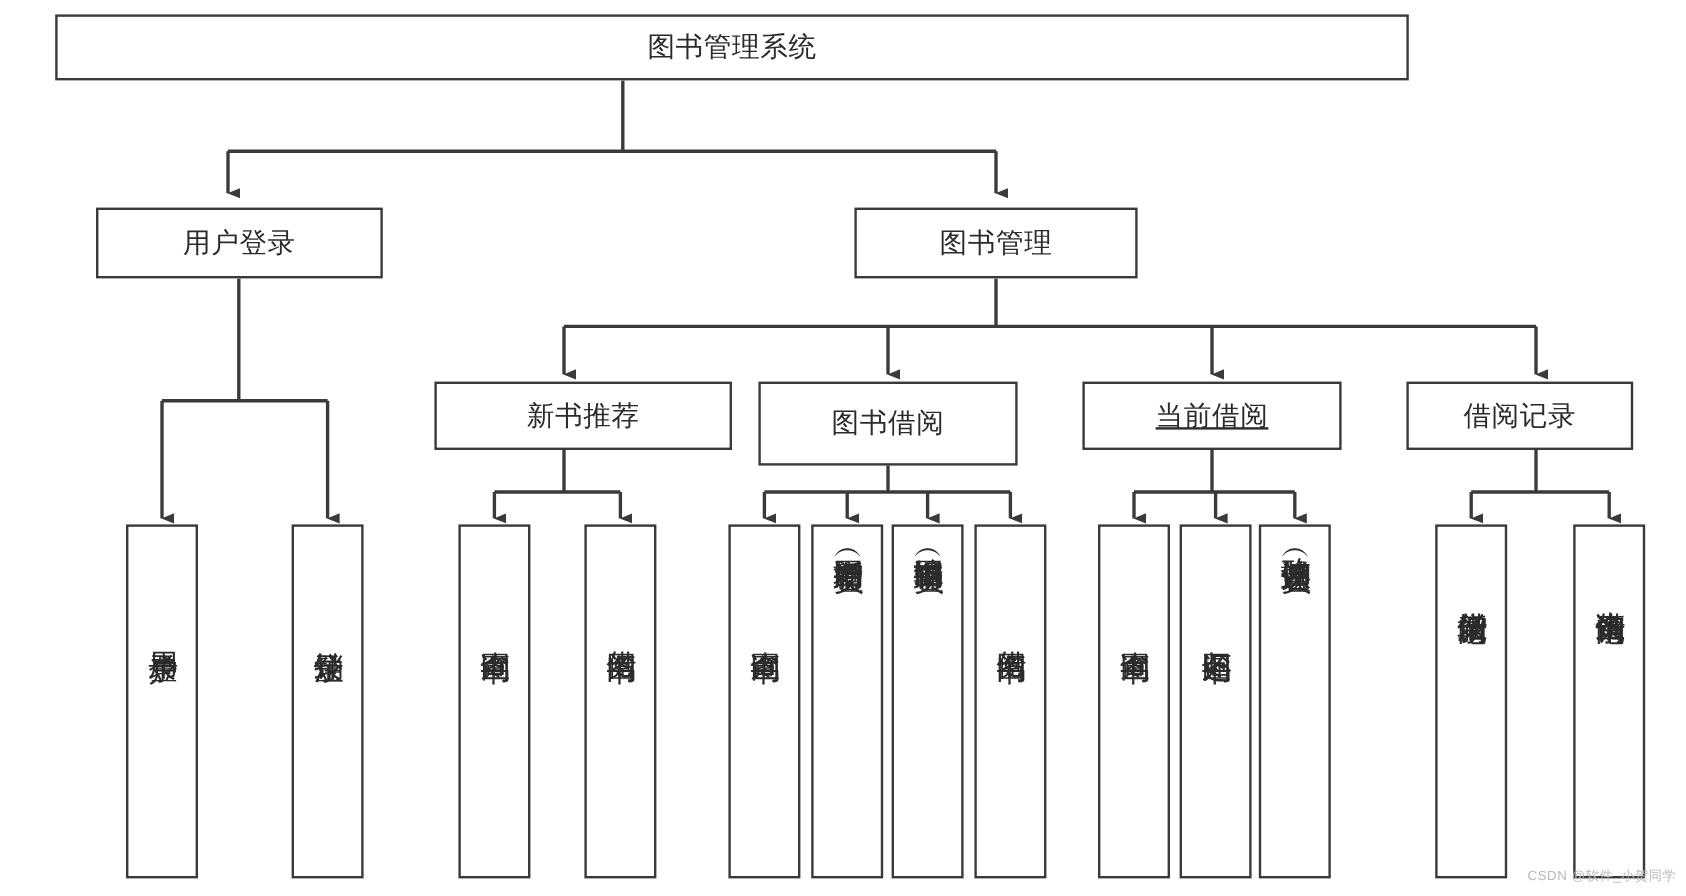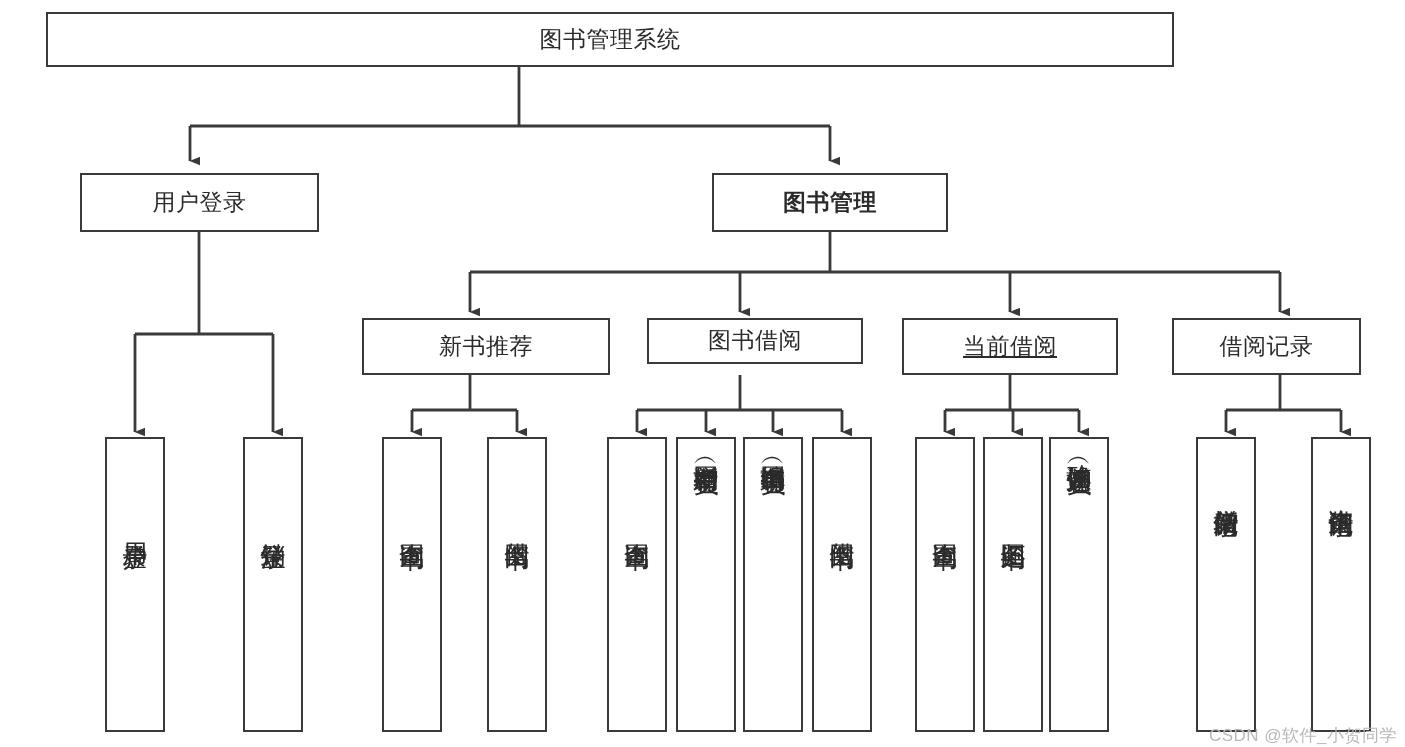--- a/index.html
+++ b/index.html
@@ -60,22 +60,22 @@
   }
   .node.vert.overflow {
     overflow: visible;
   }
   .node.vert.overflow .vlabel {
     margin-top: 0px;
   }
   .watermark {
     position: absolute;
     right: 8px;
-    bottom: 0;
-    font-size: 17px;
+    bottom: 10px;
+    font-size: 11px;
     color: #b9b9b9;
     white-space: nowrap;
     letter-spacing: 0.5px;
   }
 </style>
 </head>
 <body>
 
 <div id="canvas">
 
@@ -129,28 +129,28 @@
     </g>
   </svg>
 
   <div class="node horiz" style="left:16px; top:12px; width:1128px; height:55px;margin-left:30px;">
     <span>图书管理系统</span>
   </div>
 
   <div class="node horiz" style="left:80px; top:173px; width:239px; height:59px;">
     <span>用户登录</span>
   </div>
-  <div class="node horiz" style="left:712px; top:173px; width:236px; height:59px;font-weight:bold;">
+  <div class="node horiz" style="left:712px; top:173px; width:236px; height:59px;">
     <span>图书管理</span>
   </div>
 
   <div class="node horiz" style="left:362px; top:318px; width:248px; height:57px;">
     <span>新书推荐</span>
   </div>
-  <div class="node horiz" style="left:632px; top:318px; width:216px; height:46px;margin-left:15px;">
+  <div class="node horiz" style="left:632px; top:318px; width:216px; height:70px;">
     <span>图书借阅</span>
   </div>
   <div class="node horiz" style="left:902px; top:318px; width:216px; height:57px;text-decoration:underline;">
     <span>当前借阅</span>
   </div>
   <div class="node horiz" style="left:1172px; top:318px; width:189px; height:57px;">
     <span>借阅记录</span>
   </div>
 
   <div class="node vert mid" style="left:105px; top:437px; width:60px; height:295px;">

